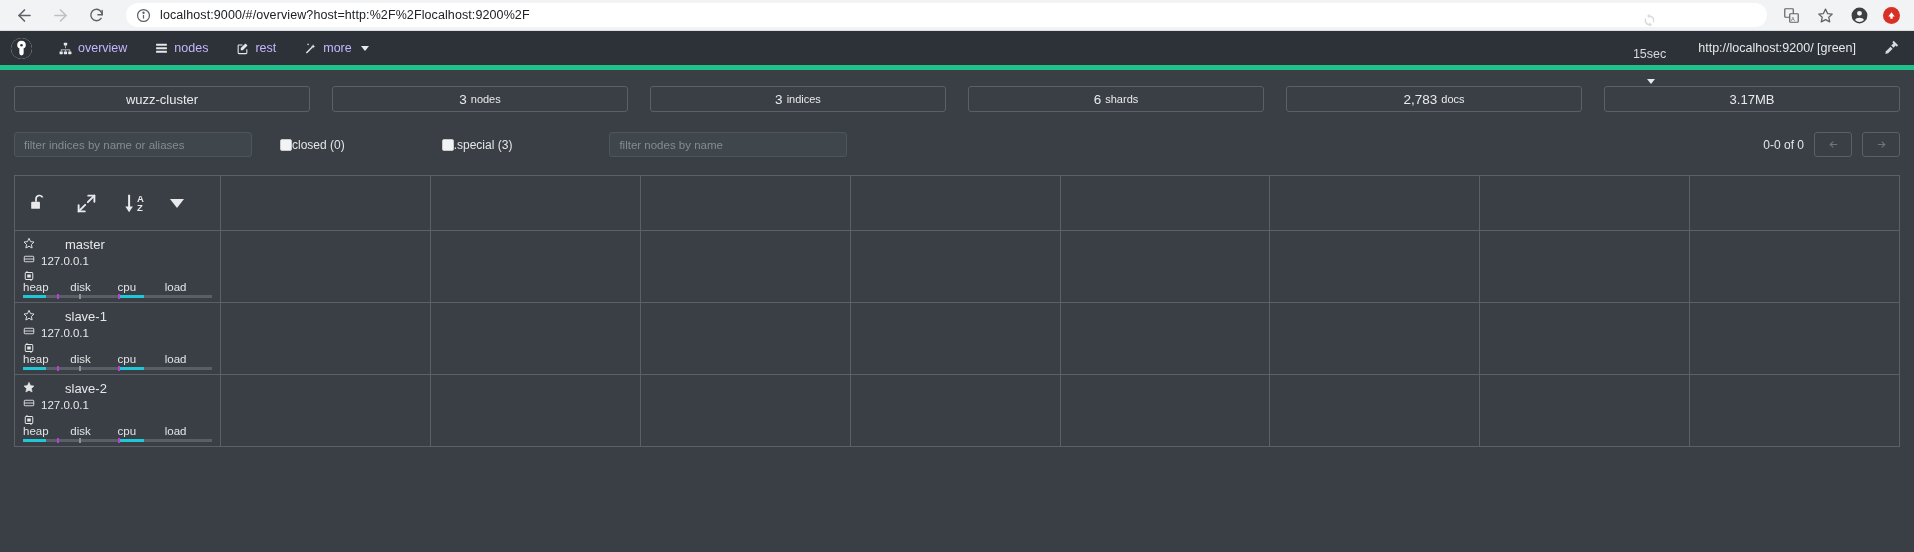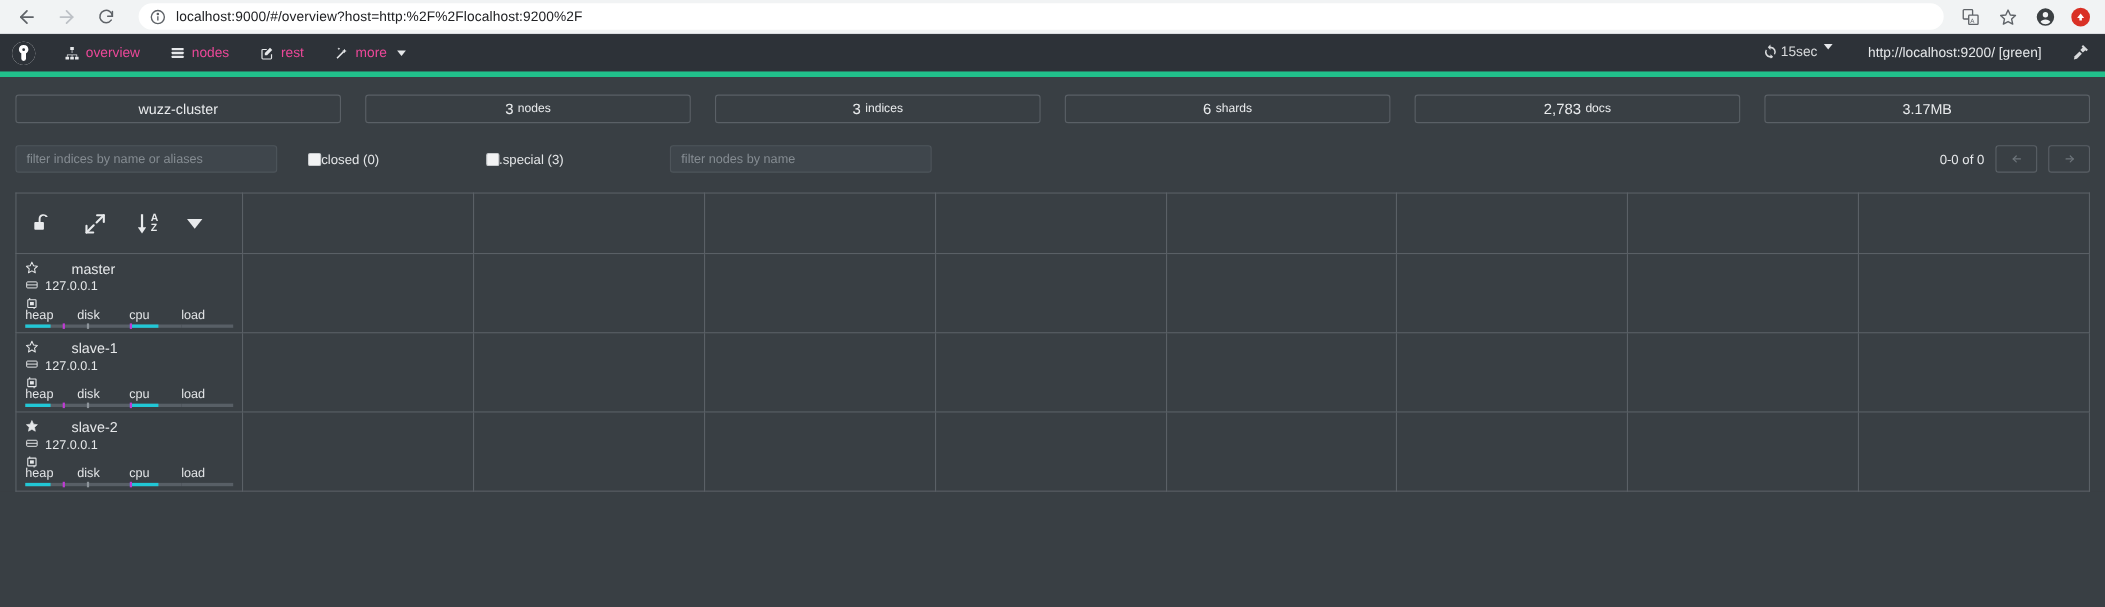--- a/index.html
+++ b/index.html
@@ -92,43 +92,44 @@
     flex: 0 0 auto;
     margin-right: 12px;
   }
   .nav-items { display: flex; align-items: center; gap: 0; }
   .nav-item {
     display: flex;
     align-items: center;
     gap: 6px;
     padding: 4px 14px;
     height: 34px;
-    color: #ec4899;
+    color: #c4b5fd;
     font-size: 12.5px;
     white-space: nowrap;
   }
   .nav-item .ico { display: flex; align-items: center; color: #e6e8ea; }
   .caret {
     width: 0; height: 0;
     border-left: 4px solid transparent;
     border-right: 4px solid transparent;
     border-top: 5px solid #e6e8ea;
     margin-left: 3px;
   }
   .header-spacer { flex: 1 1 auto; }
   .hdr-right {
     display: flex;
     align-items: center;
     gap: 0;
     font-size: 12.5px;
   }
   .refresh-box {
-    display: flex; align-items: flex-start; gap: 3px;
+    display: flex; align-items: center; gap: 18px;
     padding: 0 16px;
     white-space: nowrap;
+    flex-direction: column;
   }
   .host-box { padding: 0 22px 0 16px; white-space: nowrap; color: #e6e8ea; }
   .plug-box { padding-left: 6px; display: flex; align-items: center; }
 
   .green-strip { height: 5px; background: #21c08b; }
 
   
   .content { background: #393f44; padding: 0 14px; }
 
   .stats-row {

